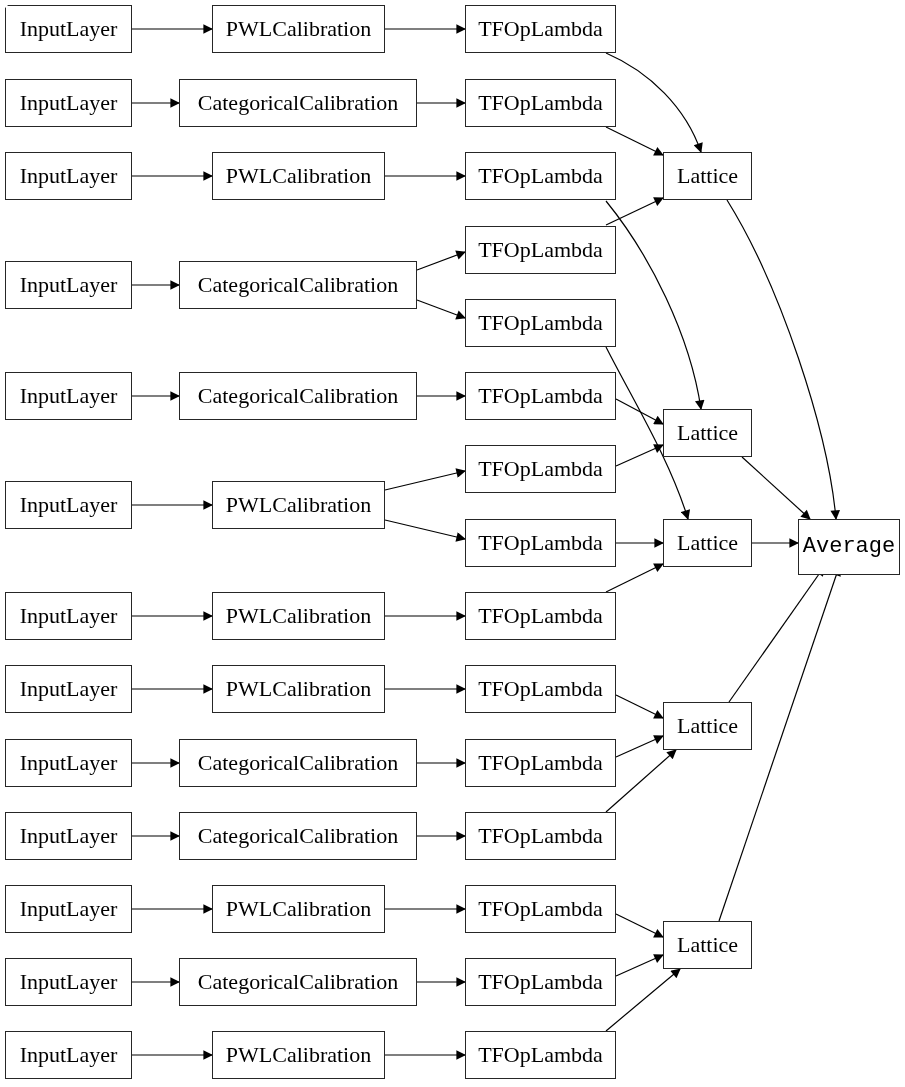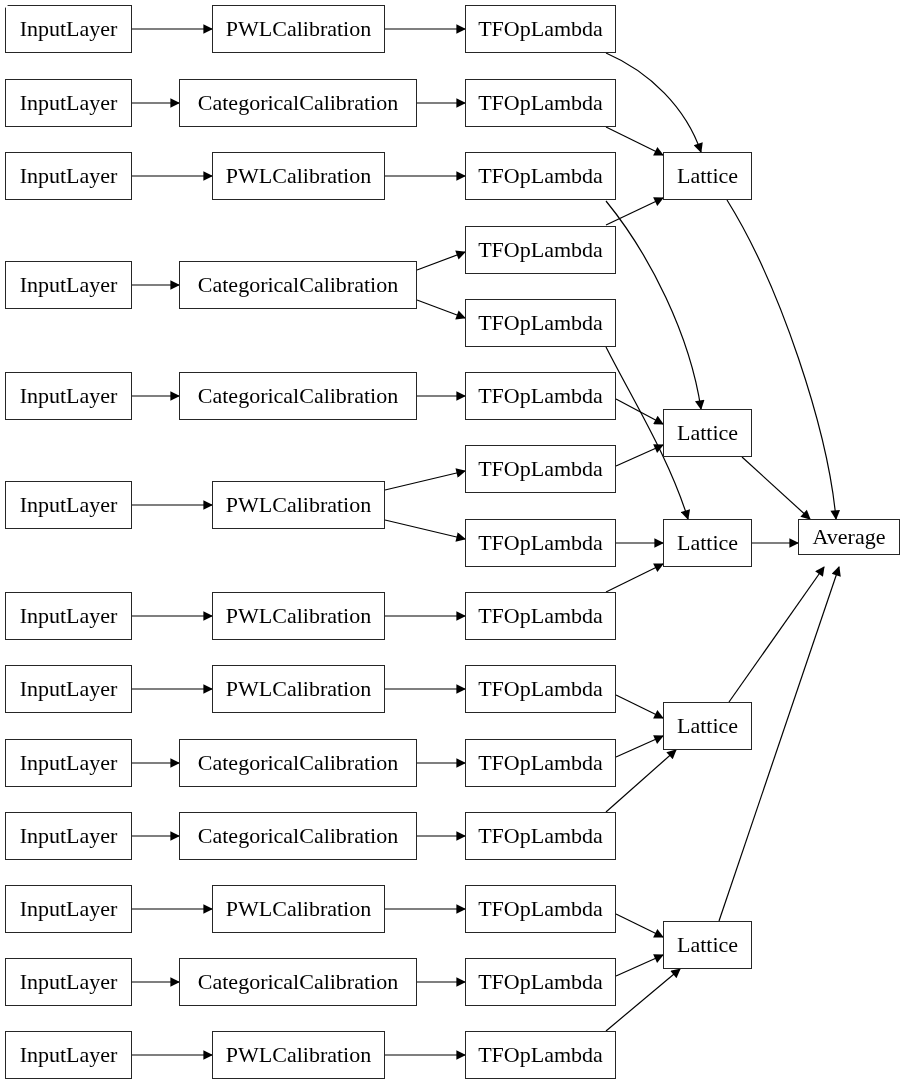--- a/index.html
+++ b/index.html
@@ -237,16 +237,16 @@
     </div>
     <div class="node" style="left: 663px; top: 519px; width: 89px; height: 48px;">
       <span>Lattice</span>
     </div>
     <div class="node" style="left: 663px; top: 702px; width: 89px; height: 48px;">
       <span>Lattice</span>
     </div>
     <div class="node" style="left: 663px; top: 921px; width: 89px; height: 48px;">
       <span>Lattice</span>
     </div>
-    <div class="node" style="left: 798px; top: 519px; width: 102px; height: 36px;">
+    <div class="node" style="left: 798px; top: 519px; width: 102px; height: 56px; font-family: Liberation Mono, monospace;">
       <span>Average</span>
     </div>
   </div>
 
 </body></html>

